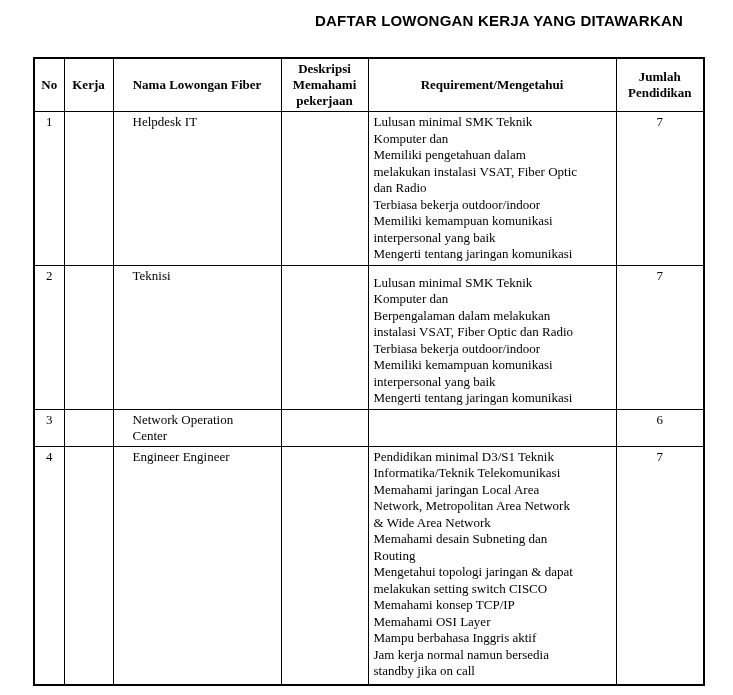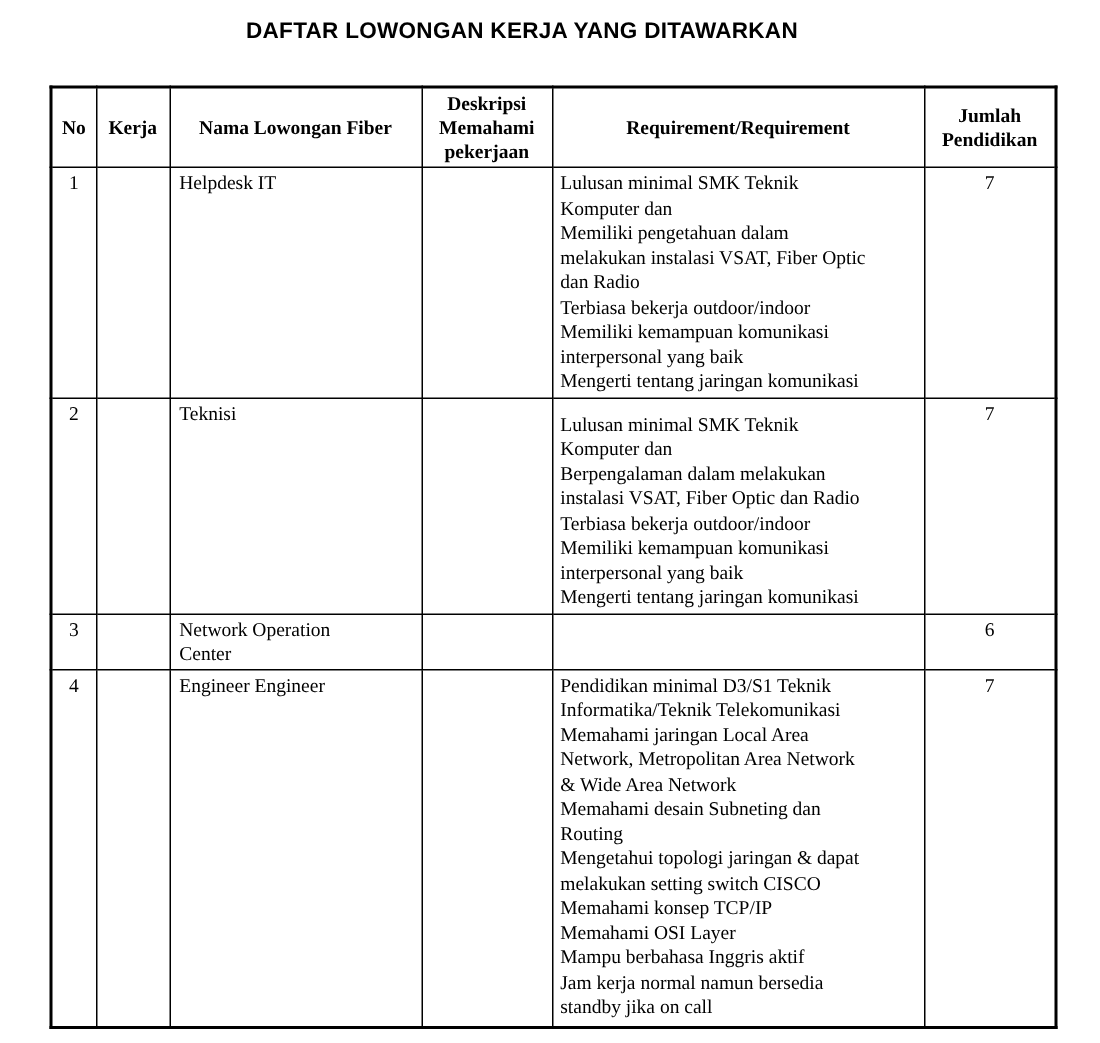--- a/index.html
+++ b/index.html
@@ -10,21 +10,21 @@
     height: 695px;
     position: relative;
     font-family: "Liberation Serif", serif;
     color: #000000;
   }
   .doc-title {
     position: absolute;
     top: 11px;
     left: 13px;
     width: 670px;
-    text-align: center;
+    text-align: right;
     font-family: "Liberation Sans", sans-serif;
     font-weight: 700;
     font-size: 15px;
     line-height: 20px;
     letter-spacing: 0.2px;
     color: #000000;
   }
   table.job-table {
     position: absolute;
     left: 33px;
@@ -44,21 +44,21 @@
     font-family: "Liberation Serif", serif;
     font-weight: 700;
     text-align: center;
     vertical-align: middle;
     line-height: 16px;
     padding: 2px 3px;
   }
   .job-table td {
     vertical-align: top;
     text-align: left;
-    padding: 2px 6px;
+    padding: 2px 19px;
     line-height: 16px;
   }
   .job-table td.c-no, .job-table td.c-jumlah {
     text-align: center;
     padding: 2px 2px;
   }
   .job-table td.c-nama {
     white-space: pre-line;
   }
   .job-table td.c-req {
@@ -88,21 +88,21 @@
     <col style="width:87px">
     <col style="width:248px">
     <col style="width:88px">
   </colgroup>
   <thead>
     <tr class="hdr">
       <th>No</th>
       <th>Kerja</th>
       <th>Nama Lowongan Fiber</th>
       <th>Deskripsi Memahami pekerjaan</th>
-      <th>Requirement/Requirement</th>
+      <th>Requirement/Mengetahui</th>
       <th>Jumlah Pendidikan</th>
     </tr>
   </thead>
   <tbody>
     <tr class="row-1">
       <td class="c-no">1</td>
       <td class="c-kode"></td>
       <td class="c-nama">Helpdesk IT</td>
       <td class="c-desk"></td>
       <td class="c-req">Lulusan minimal SMK Teknik

